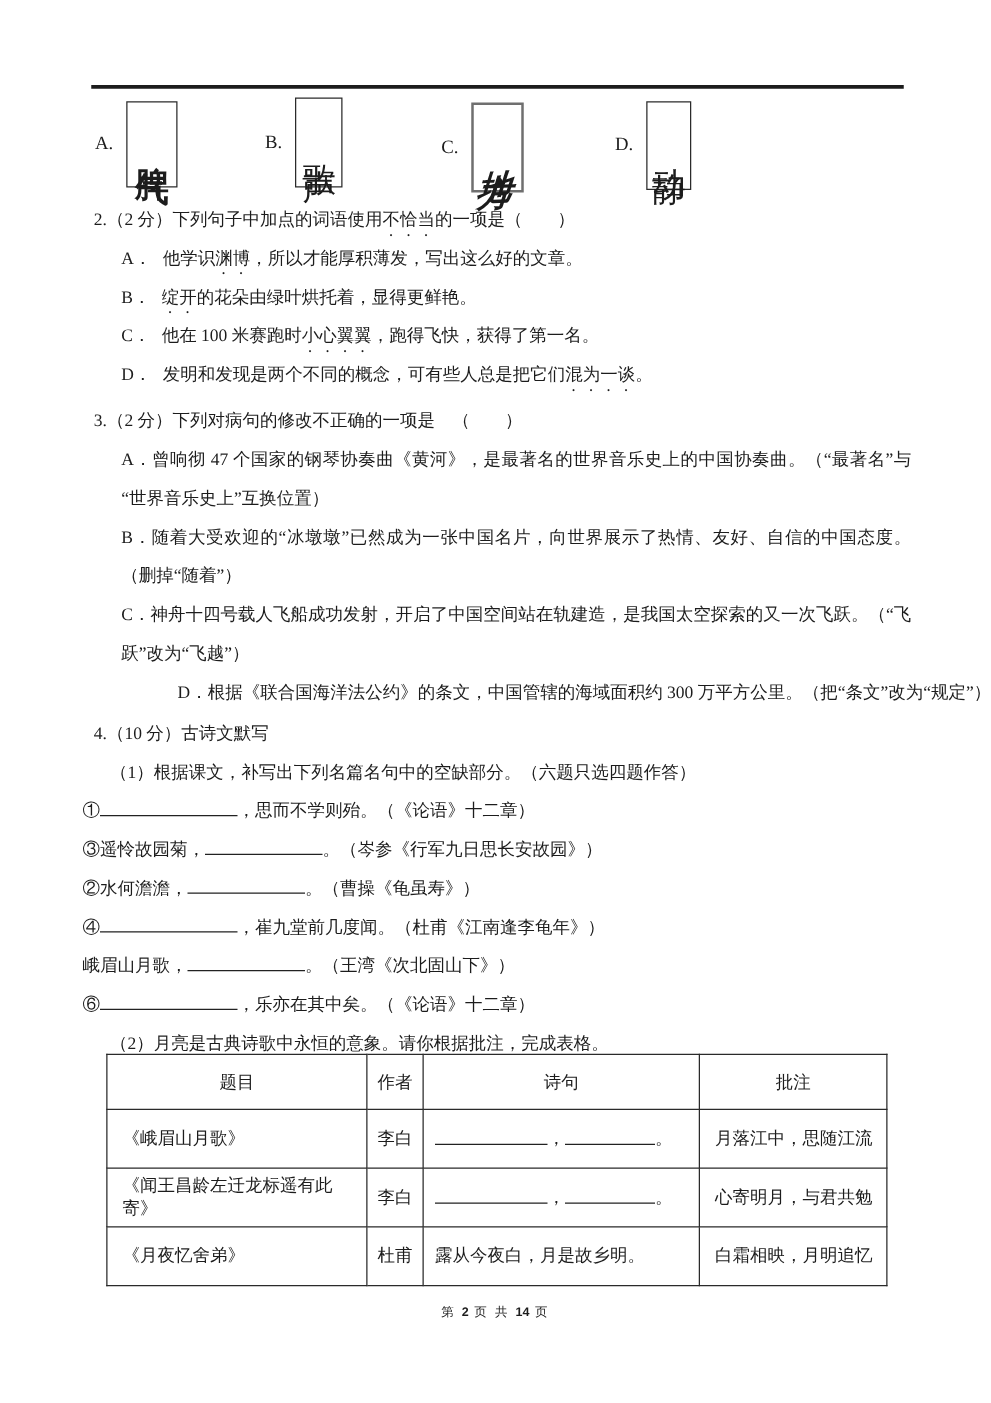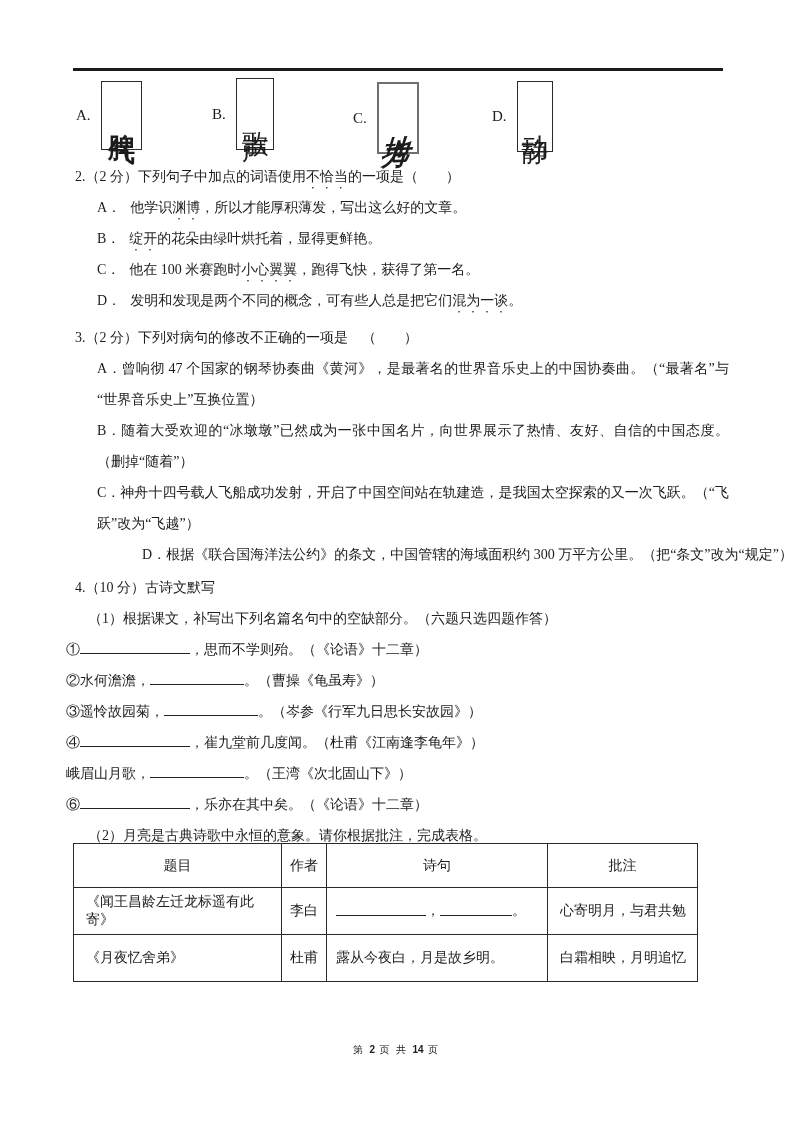--- a/index.html
+++ b/index.html
@@ -61,21 +61,21 @@
 
   .blank{
     display:inline-block;
     border-bottom:1.2px solid #222;
     height:0.95em;
     vertical-align:baseline;
   }
 
   
   .poem-table{
-    position:absolute;left:73px;top:843px;
+    position:absolute;left:85px;top:843px;
     border-collapse:collapse;table-layout:fixed;
     width:625px;
     font-size:14px;color:#1c1c1c;
   }
   .poem-table th,.poem-table td{
     border:1.5px solid #2a2a2a;
     font-weight:normal;
     vertical-align:middle;
     padding:0;
   }
@@ -149,22 +149,22 @@
     <p class="q3opt"><span>A．</span><span>曾响彻 47 个国家的钢琴协奏曲《黄河》，是最著名的世界音乐史上的中国协奏曲。（“最著名”与“世界音乐史上”互换位置）</span></p>
     <p class="q3opt"><span>B．</span><span>随着大受欢迎的“冰墩墩”已然成为一张中国名片，向世界展示了热情、友好、自信的中国态度。（删掉“随着”）</span></p>
     <p class="q3opt"><span>C．</span><span>神舟十四号载人飞船成功发射，开启了中国空间站在轨建造，是我国太空探索的又一次飞跃。（“飞跃”改为“飞越”）</span></p>
     <p class="q3opt nowrap"><span>D．</span><span>根据《联合国海洋法公约》的条文，中国管辖的海域面积约 300 万平方公里。（把“条文”改为“规定”）</span></p>
   </div>
 
   <div class="block" id="q4-block">
     <div class="tline ml-stem">4.（10 分）古诗文默写</div>
     <div class="tline ml-sub">（1）根据课文，补写出下列名篇名句中的空缺部分。（六题只选四题作答）</div>
     <div class="tline ml-item"><span>①</span><span class="blank" style="width: 110px;"></span><span>，思而不学则殆。（《论语》十二章）</span></div>
+    <div class="tline ml-item"><span>③遥怜故园菊，</span><span class="blank" style="width: 94px;"></span><span>。（岑参《行军九日思长安故园》）</span></div>
     <div class="tline ml-item"><span>②水何澹澹，</span><span class="blank" style="width: 94px;"></span><span>。（曹操《龟虽寿》）</span></div>
-    <div class="tline ml-item"><span>③遥怜故园菊，</span><span class="blank" style="width: 94px;"></span><span>。（岑参《行军九日思长安故园》）</span></div>
     <div class="tline ml-item"><span>④</span><span class="blank" style="width: 110px;"></span><span>，崔九堂前几度闻。（杜甫《江南逢李龟年》）</span></div>
     <div class="tline ml-item"><span>峨眉山月歌，</span><span class="blank" style="width: 94px;"></span><span>。（王湾《次北固山下》）</span></div>
     <div class="tline ml-item"><span>⑥</span><span class="blank" style="width: 110px;"></span><span>，乐亦在其中矣。（《论语》十二章）</span></div>
     <div class="tline ml-sub">（2）月亮是古典诗歌中永恒的意象。请你根据批注，完成表格。</div>
   </div>
 
   <table class="poem-table">
     <colgroup>
       <col class="col-title">
         <col class="col-author">
@@ -172,20 +172,26 @@
         <col class="col-note">
     </colgroup>
     <tbody>
         <tr>
       <th>题目</th>
       <th>作者</th>
       <th>诗句</th>
       <th>批注</th>
     </tr>
     <tr>
+      <td class="cell-title">《峨眉山月歌》</td>
+      <td class="cell-author">李白</td>
+      <td class="cell-verse"><span class="blank" style="width: 90px;"></span><span>，</span><span class="blank" style="width: 72px;"></span><span>。</span></td>
+      <td class="cell-note">月落江中，思随江流</td>
+    </tr>
+    <tr>
       <td class="cell-title">《闻王昌龄左迁龙标遥有此寄》</td>
       <td class="cell-author">李白</td>
       <td class="cell-verse"><span class="blank" style="width: 90px;"></span><span>，</span><span class="blank" style="width: 72px;"></span><span>。</span></td>
       <td class="cell-note">心寄明月，与君共勉</td>
     </tr>
     <tr>
       <td class="cell-title">《月夜忆舍弟》</td>
       <td class="cell-author">杜甫</td>
       <td class="cell-verse"><span>露从今夜白，月是故乡明。</span></td>
       <td class="cell-note">白霜相映，月明追忆</td>

